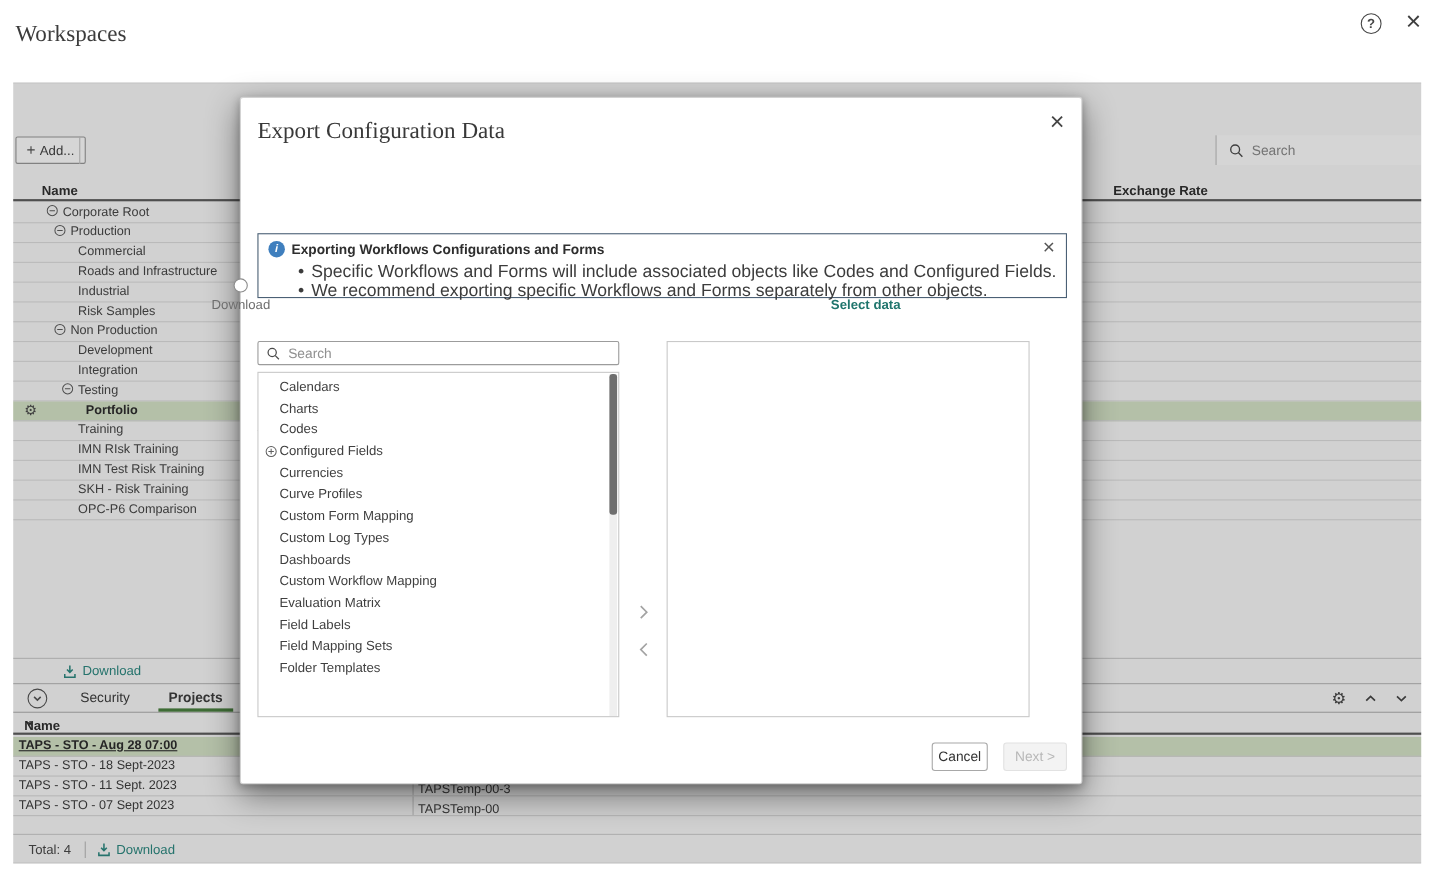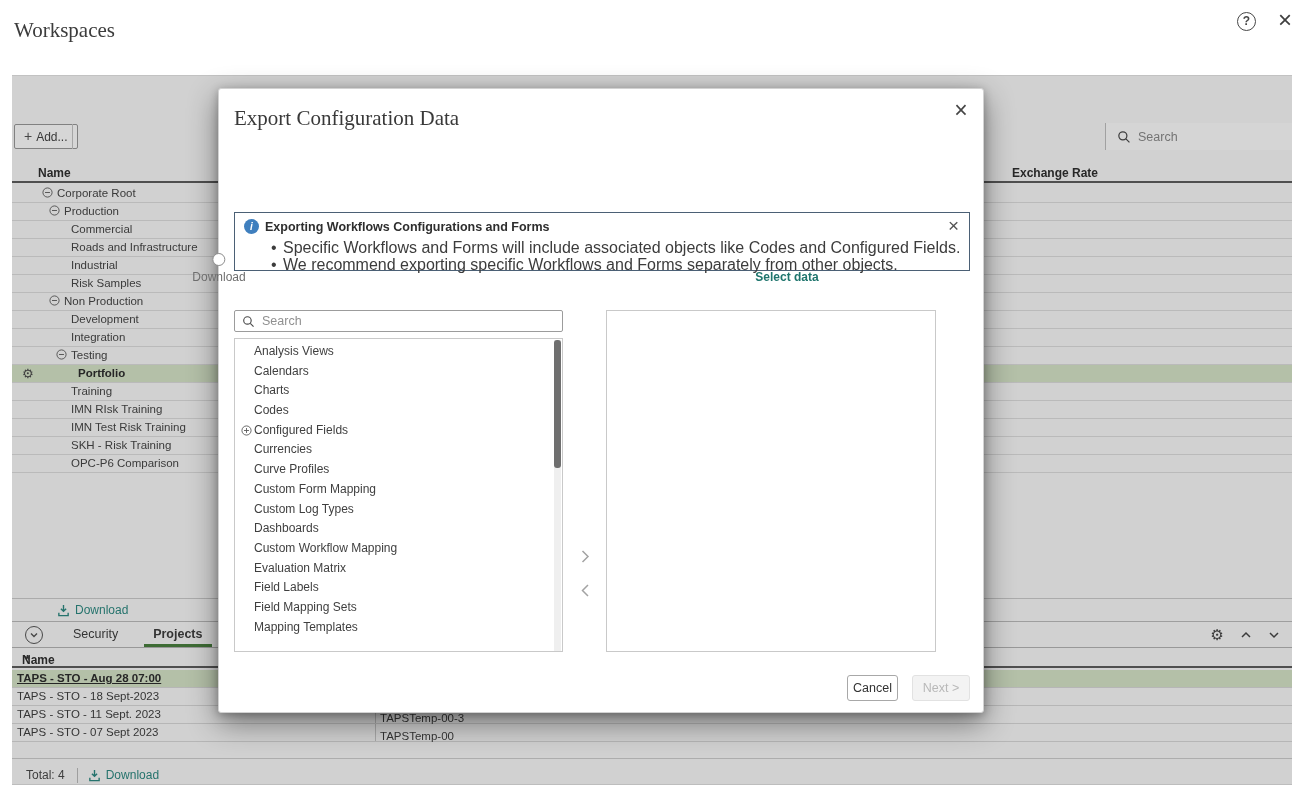--- a/index.html
+++ b/index.html
@@ -71,21 +71,21 @@
   .req { color:var(--required-red); margin-left:3px; }
   #proj-rows { position:absolute; left:0; top:594px; width:100%; }
   .proj-row { position:relative; height:18px; line-height:17px; border-bottom:1px solid #d9d9d9;
               color:#3f3f3f; font-size:11.5px; cursor:pointer; }
   .proj-row .c1 { position:absolute; left:5px; top:0; }
   .proj-row .c2 { position:absolute; left:368px; top:4px; }
   .proj-row .vline { position:absolute; left:363px; top:0; width:1px; height:100%; background:#c9c9c9; }
   .proj-row.selected { background:var(--selection-green); }
   .proj-row.selected .c1 { font-weight:bold; text-decoration:underline; color:#2e2e2e; }
 
-  .panel-footer { position:absolute; left:0; top:682px; width:100%; height:33px; border-top:1px solid #cfcfcf;
+  .panel-footer { position:absolute; left:0; top:682px; width:100%; height:27px; border-top:1px solid #cfcfcf;
                   display:flex; align-items:center; }
   .total { margin-left:14px; color:#4a4a4a; }
   .footer-sep { width:1px; height:15px; background:#bdbdbd; margin:0 10px 0 12px; }
 
   
   .modal { position:absolute; left:218px; top:88px; width:766px; height:625px; background:#ffffff;
            border:1px solid #d2d2d2; border-radius:3px; z-index:10;
            box-shadow:0 10px 30px rgba(0,0,0,0.45), 0 2px 8px rgba(0,0,0,0.25); }
   .modal-close { position:absolute; left:948px; top:97px; z-index:11; font-size:23px; color:#454545;
                  cursor:pointer; width:26px; text-align:center; }
@@ -312,41 +312,40 @@
     <div class="modal-search">
       <svg viewBox="0 0 16 16">
           <circle cx="6.7" cy="6.7" r="4.6" fill="none" stroke="currentColor" stroke-width="1.4"></circle>
           <line x1="10.2" y1="10.2" x2="14.2" y2="14.2" stroke="currentColor" stroke-width="1.4"></line>
         </svg>
       <input type="text" placeholder="Search" style="">
     </div>
 
     <div class="avail-list">
       <div id="avail-items">
-          <div class="avail-item"><span>Analysis Views</span></div>
           <div class="avail-item"><span>Calendars</span></div>
           <div class="avail-item"><span>Charts</span></div>
           <div class="avail-item"><span>Codes</span></div>
           <div class="avail-item"><span class="expand-icon">
               <svg viewBox="0 0 12 12">
                 <circle cx="6" cy="6" r="5" fill="none" stroke="currentColor"></circle>
                 <line x1="3.3" y1="6" x2="8.7" y2="6" stroke="currentColor"></line>
                 <line x1="6" y1="3.3" x2="6" y2="8.7" stroke="currentColor"></line>
               </svg>
             </span><span>Configured Fields</span></div>
           <div class="avail-item"><span>Currencies</span></div>
           <div class="avail-item"><span>Curve Profiles</span></div>
           <div class="avail-item"><span>Custom Form Mapping</span></div>
           <div class="avail-item"><span>Custom Log Types</span></div>
           <div class="avail-item"><span>Dashboards</span></div>
           <div class="avail-item"><span>Custom Workflow Mapping</span></div>
           <div class="avail-item"><span>Evaluation Matrix</span></div>
           <div class="avail-item"><span>Field Labels</span></div>
           <div class="avail-item"><span>Field Mapping Sets</span></div>
-          <div class="avail-item"><span>Mapping Templates</span></div>
+          <div class="avail-item"><span>Folder Templates</span></div>
         </div>
       <div class="scrollbar">
         <div class="scroll-thumb"></div>
       </div>
     </div>
 
     <div class="transfer t-right">
       <svg viewBox="0 0 9 13">
           <path d="M1.5 1 L7 6.5 L1.5 12" fill="none" stroke="currentColor" stroke-width="1.5"></path>
         </svg>

